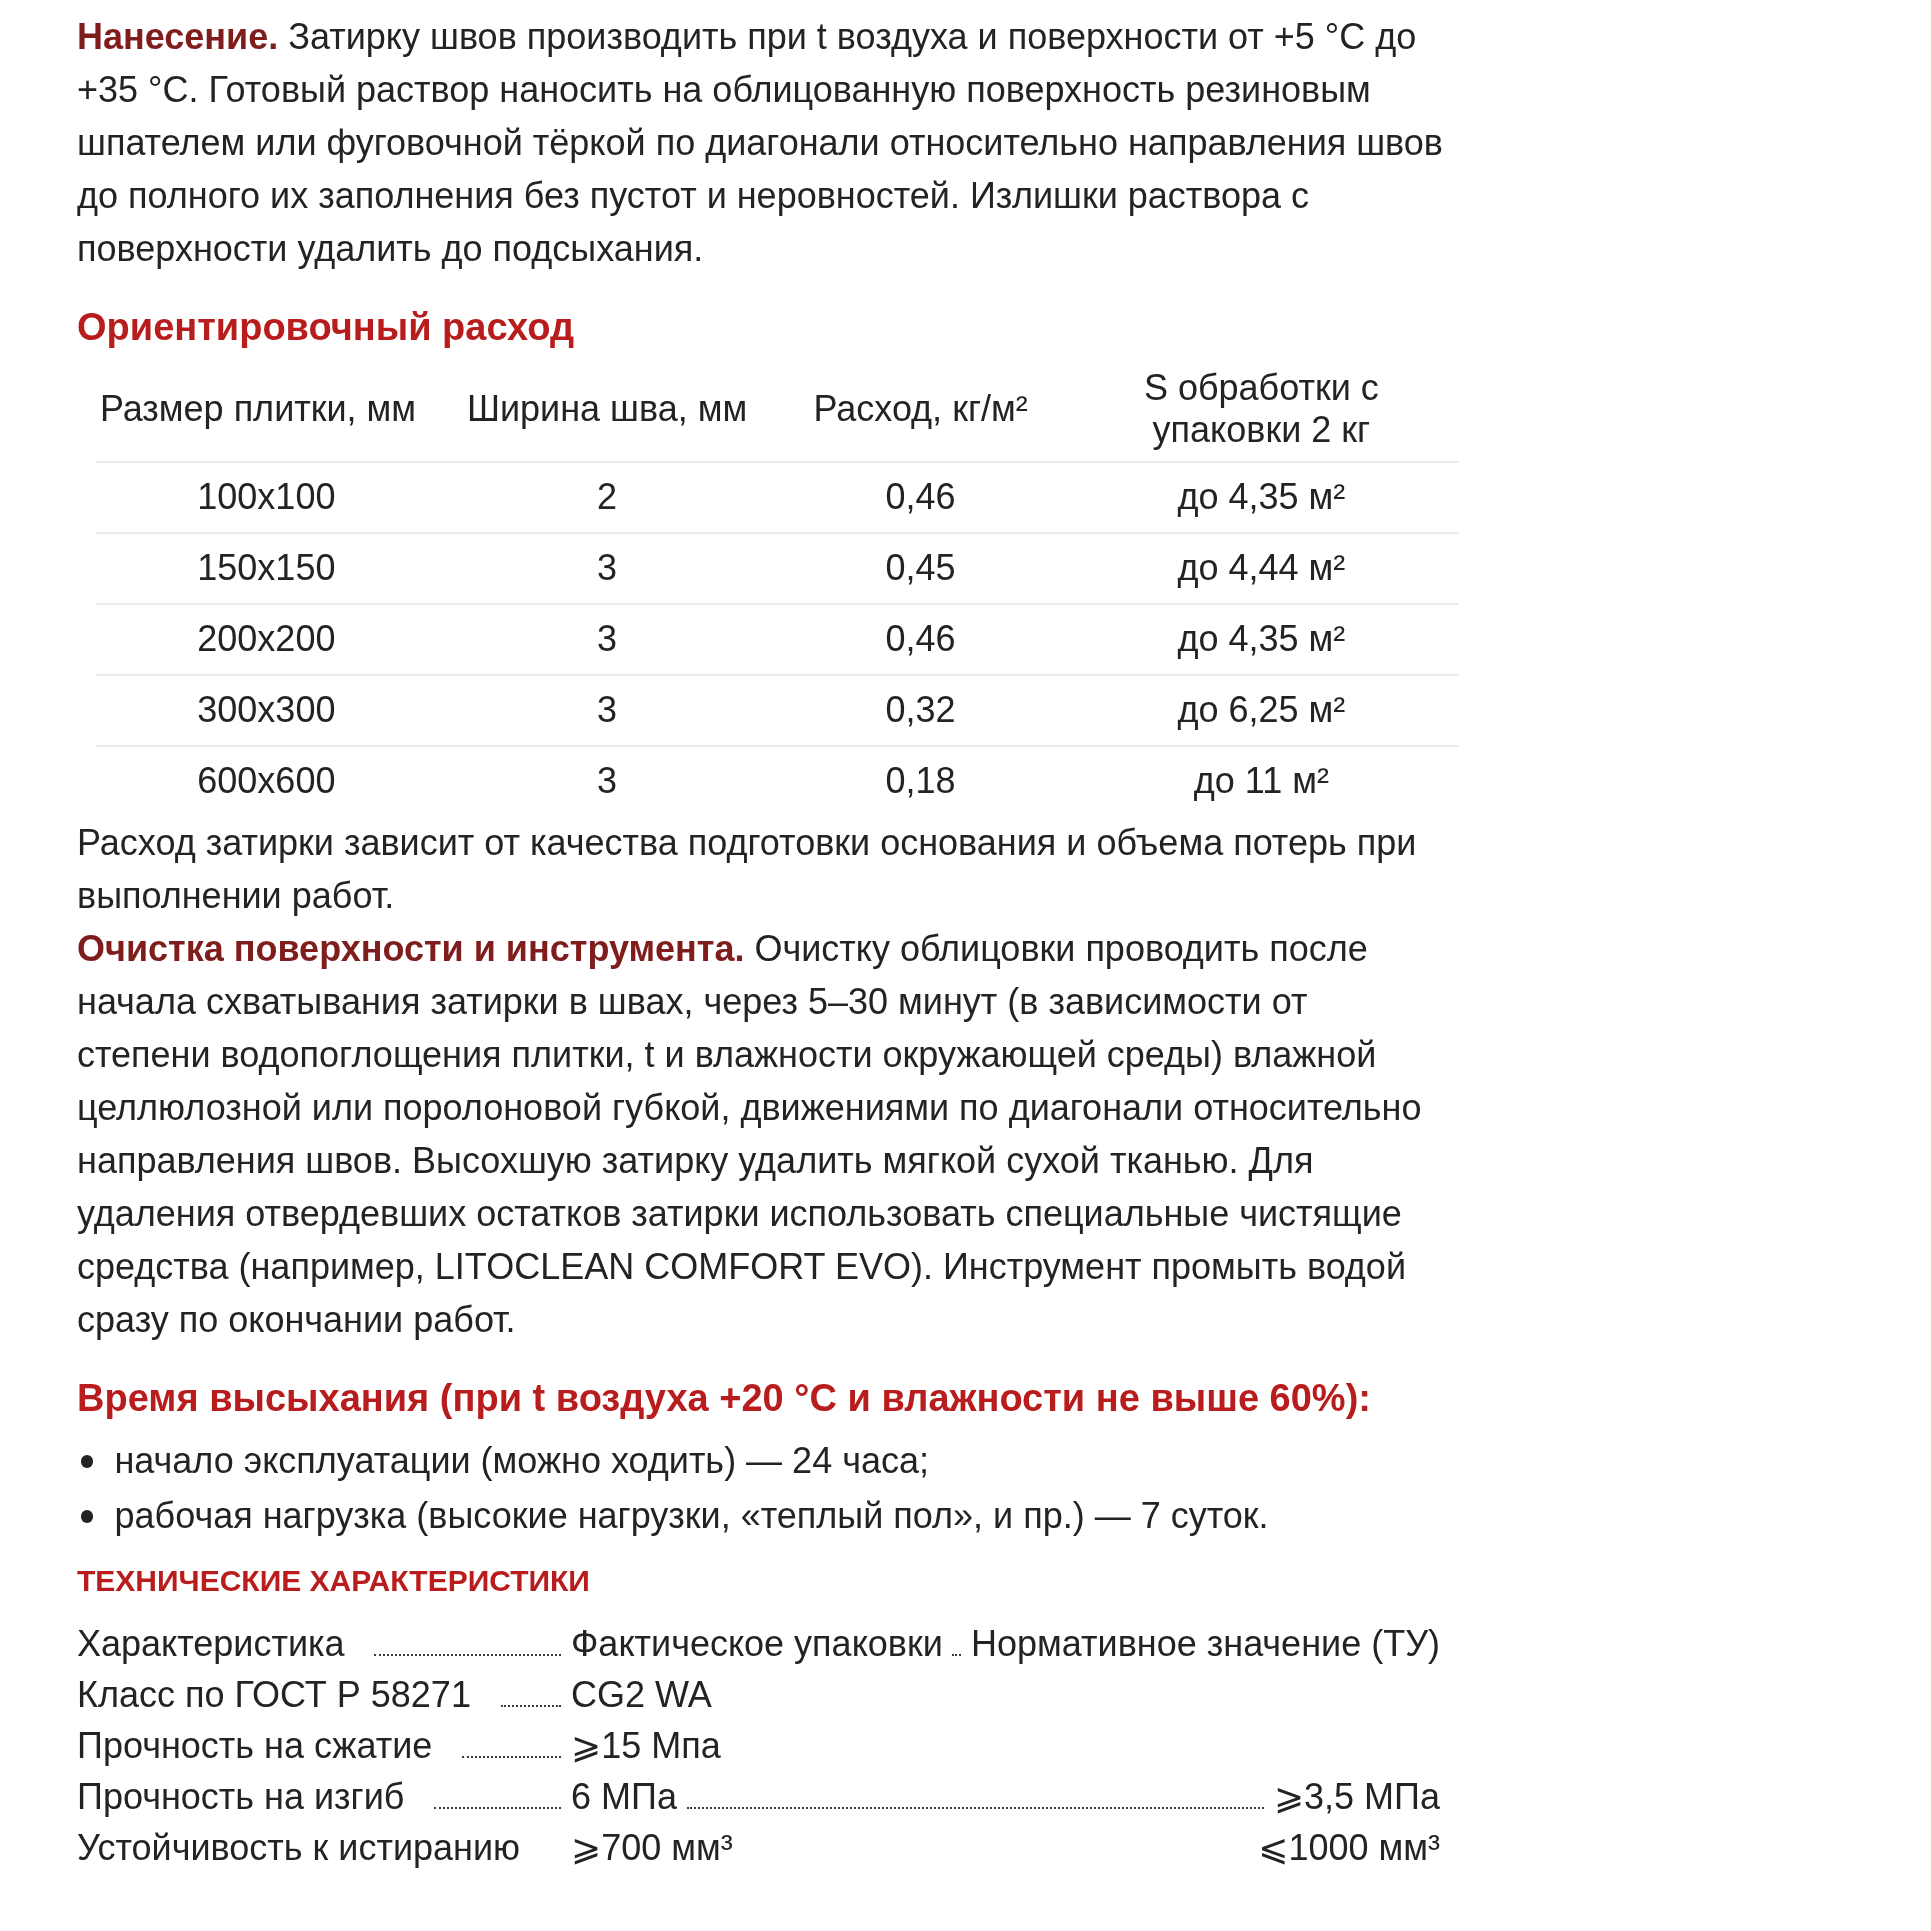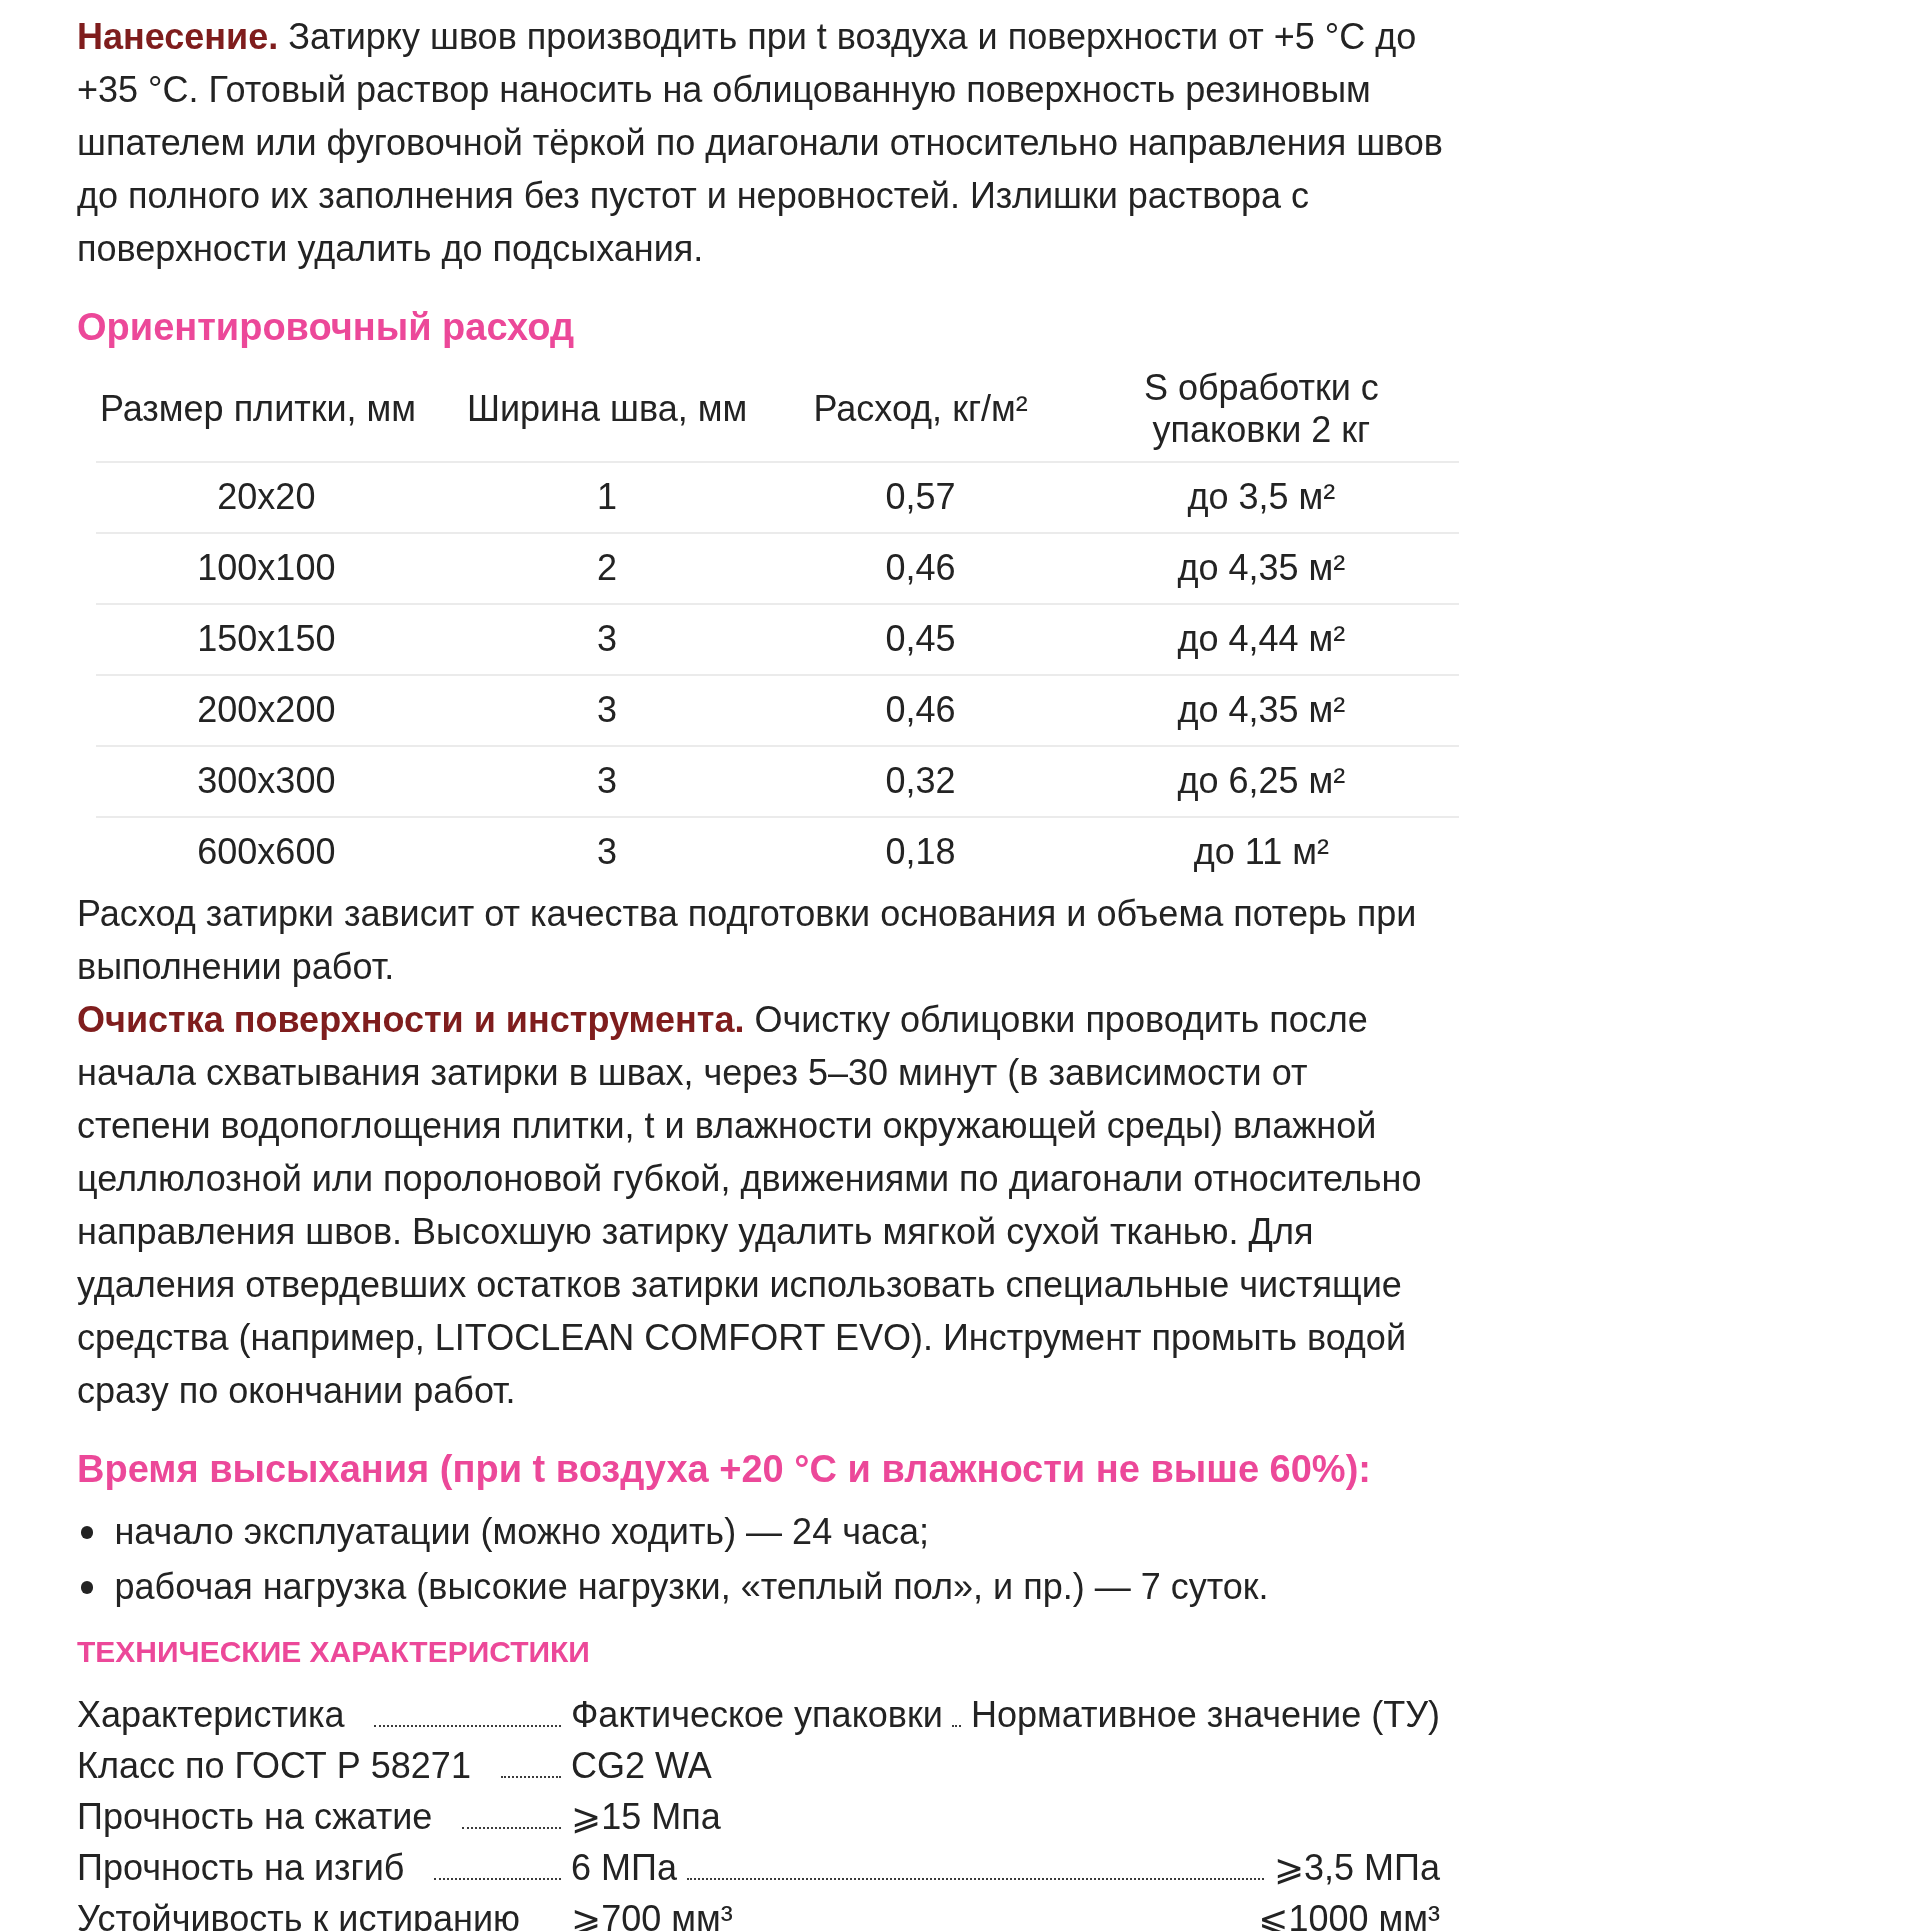--- a/index.html
+++ b/index.html
@@ -7,21 +7,21 @@
     width:1931px;height:1931px;overflow:hidden;
     font-family:"Liberation Sans", sans-serif;
     color:#232323;
     -webkit-font-smoothing:antialiased;
   }
   .page{box-sizing:border-box;width:1448px;padding:9.7px 0 0 77px;}
 
   p.body-text{font-size:36px;line-height:53px;margin:0;}
   .lead{color:#7f1d1d;font-weight:bold;}
 
-  h2.red-heading{color:#ec4899;font-size:38px;line-height:46px;font-weight:bold;margin:29px 0 13.5px 0;}
+  h2.red-heading{color:#b91c1c;font-size:38px;line-height:46px;font-weight:bold;margin:29px 0 13.5px 0;}
   h2.red-heading.upper{font-size:30px;margin-top:16px;}
 
   
   table.cons{width:1363px;border-collapse:collapse;font-size:36px;table-layout:fixed;margin-left:19px;}
   table.cons th, table.cons td{font-weight:normal;padding:13.5px 3.9px;text-align:center;vertical-align:middle;}
   table.cons th{padding-top:3.9px;padding-bottom:9.7px;}
   table.cons th:first-child{text-align:left;}
   table.cons col.c1{width:25%;}
   table.cons col.c2{width:25%;}
   table.cons col.c3{width:21%;}
@@ -63,26 +63,20 @@
       </colgroup>
     <thead>
       <tr>
         <th>Размер плитки, мм</th>
         <th>Ширина шва, мм</th>
         <th>Расход, кг/м²</th>
         <th>S обработки с упаковки 2 кг</th>
       </tr>
     </thead>
     <tbody>
-      <tr>
-        <td>20x20</td>
-        <td>1</td>
-        <td>0,57</td>
-        <td>до 3,5 м²</td>
-      </tr>
       <tr>
         <td>100x100</td>
         <td>2</td>
         <td>0,46</td>
         <td>до 4,35 м²</td>
       </tr>
       <tr>
         <td>150x150</td>
         <td>3</td>
         <td>0,45</td>

